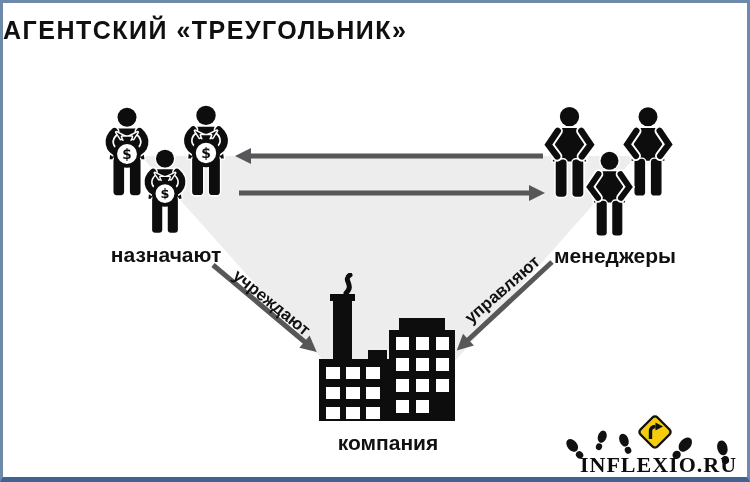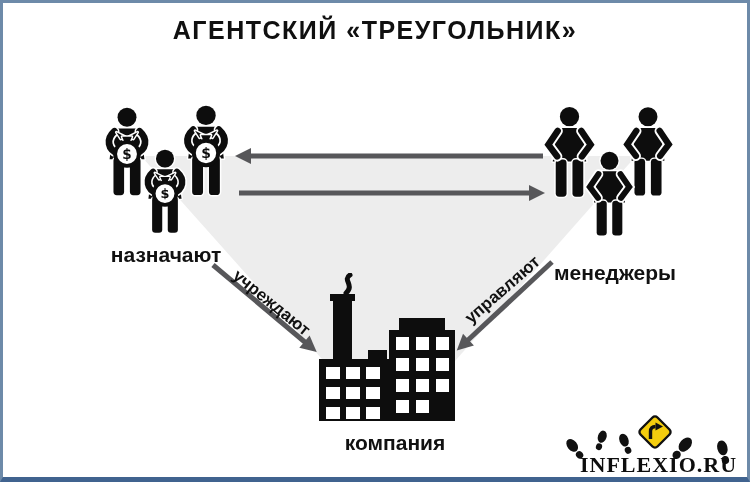--- a/index.html
+++ b/index.html
@@ -8,21 +8,21 @@
     background:#ffffff; overflow:hidden;
     border:3px solid #6d8aa9; border-bottom:5px solid #40638f;
     font-family:"Liberation Sans", sans-serif;
   }
   .abs { position:absolute; }
   .lbl {
     position:absolute; font-weight:bold; color:#111; text-align:center;
     font-family:"Liberation Sans", sans-serif; line-height:1.1; white-space:nowrap;
   }
   #title {
-    position:absolute; top:13px; left:0; width:100%; text-align:center;
+    position:absolute; top:13px; left:0; width:100%; text-align:left;
     font-size:25px; font-weight:bold; letter-spacing:1.5px; color:#101010;
   }
   .group-label { font-size:21px; }
   .arrow-label { font-size:17px; }
   .rot-establish { transform:rotate(39deg); }
   .rot-manage   { transform:rotate(-41deg); }
   .halo { fill:#0d0d0d; stroke:#ffffff; stroke-width:3; paint-order:stroke; stroke-linejoin:round; }
   .arm       { stroke:#0d0d0d; stroke-width:7;   fill:none; stroke-linecap:round; }
   .arm-halo  { stroke:#ffffff; stroke-width:10.5; fill:none; stroke-linecap:round; }
   .arm.m     { stroke-width:6.5; }
@@ -143,22 +143,22 @@
         <rect x="117" y="85" width="13" height="13"></rect>
       <rect x="77" y="106" width="13" height="13"></rect>
         <rect x="97" y="106" width="13" height="13"></rect>
         <rect x="117" y="106" width="13" height="13"></rect>
       <rect x="77" y="127" width="13" height="13"></rect>
         <rect x="97" y="127" width="13" height="13"></rect>
     </g>
   </svg>
 
   <div class="lbl group-label" style="left:93px;top:240px;width:140px">назначают</div>
-  <div class="lbl group-label" style="left:542px;top:258px;width:140px">менеджеры</div>
-  <div class="lbl group-label" style="left:322px;top:428px;width:140px">компания</div>
+  <div class="lbl group-label" style="left:542px;top:241px;width:140px">менеджеры</div>
+  <div class="lbl group-label" style="left:315px;top:428px;width:140px">компания</div>
 
   <div class="lbl arrow-label rot-establish" style="left:193px;top:291px;width:150px">учреждают</div>
   <div class="lbl arrow-label rot-manage" style="left:425px;top:278px;width:150px">управляют</div>
 
   <div>
     <svg class="fp" style="left:566px;top:434px;transform:rotate(-38deg)" width="12" height="24" viewBox="0 0 10 21">
         <use href="#sym-footprint"></use>
       </svg>
     <svg class="fp" style="left:593px;top:427px;transform:rotate(18deg)" width="10" height="21" viewBox="0 0 10 21">
         <use href="#sym-footprint"></use>

